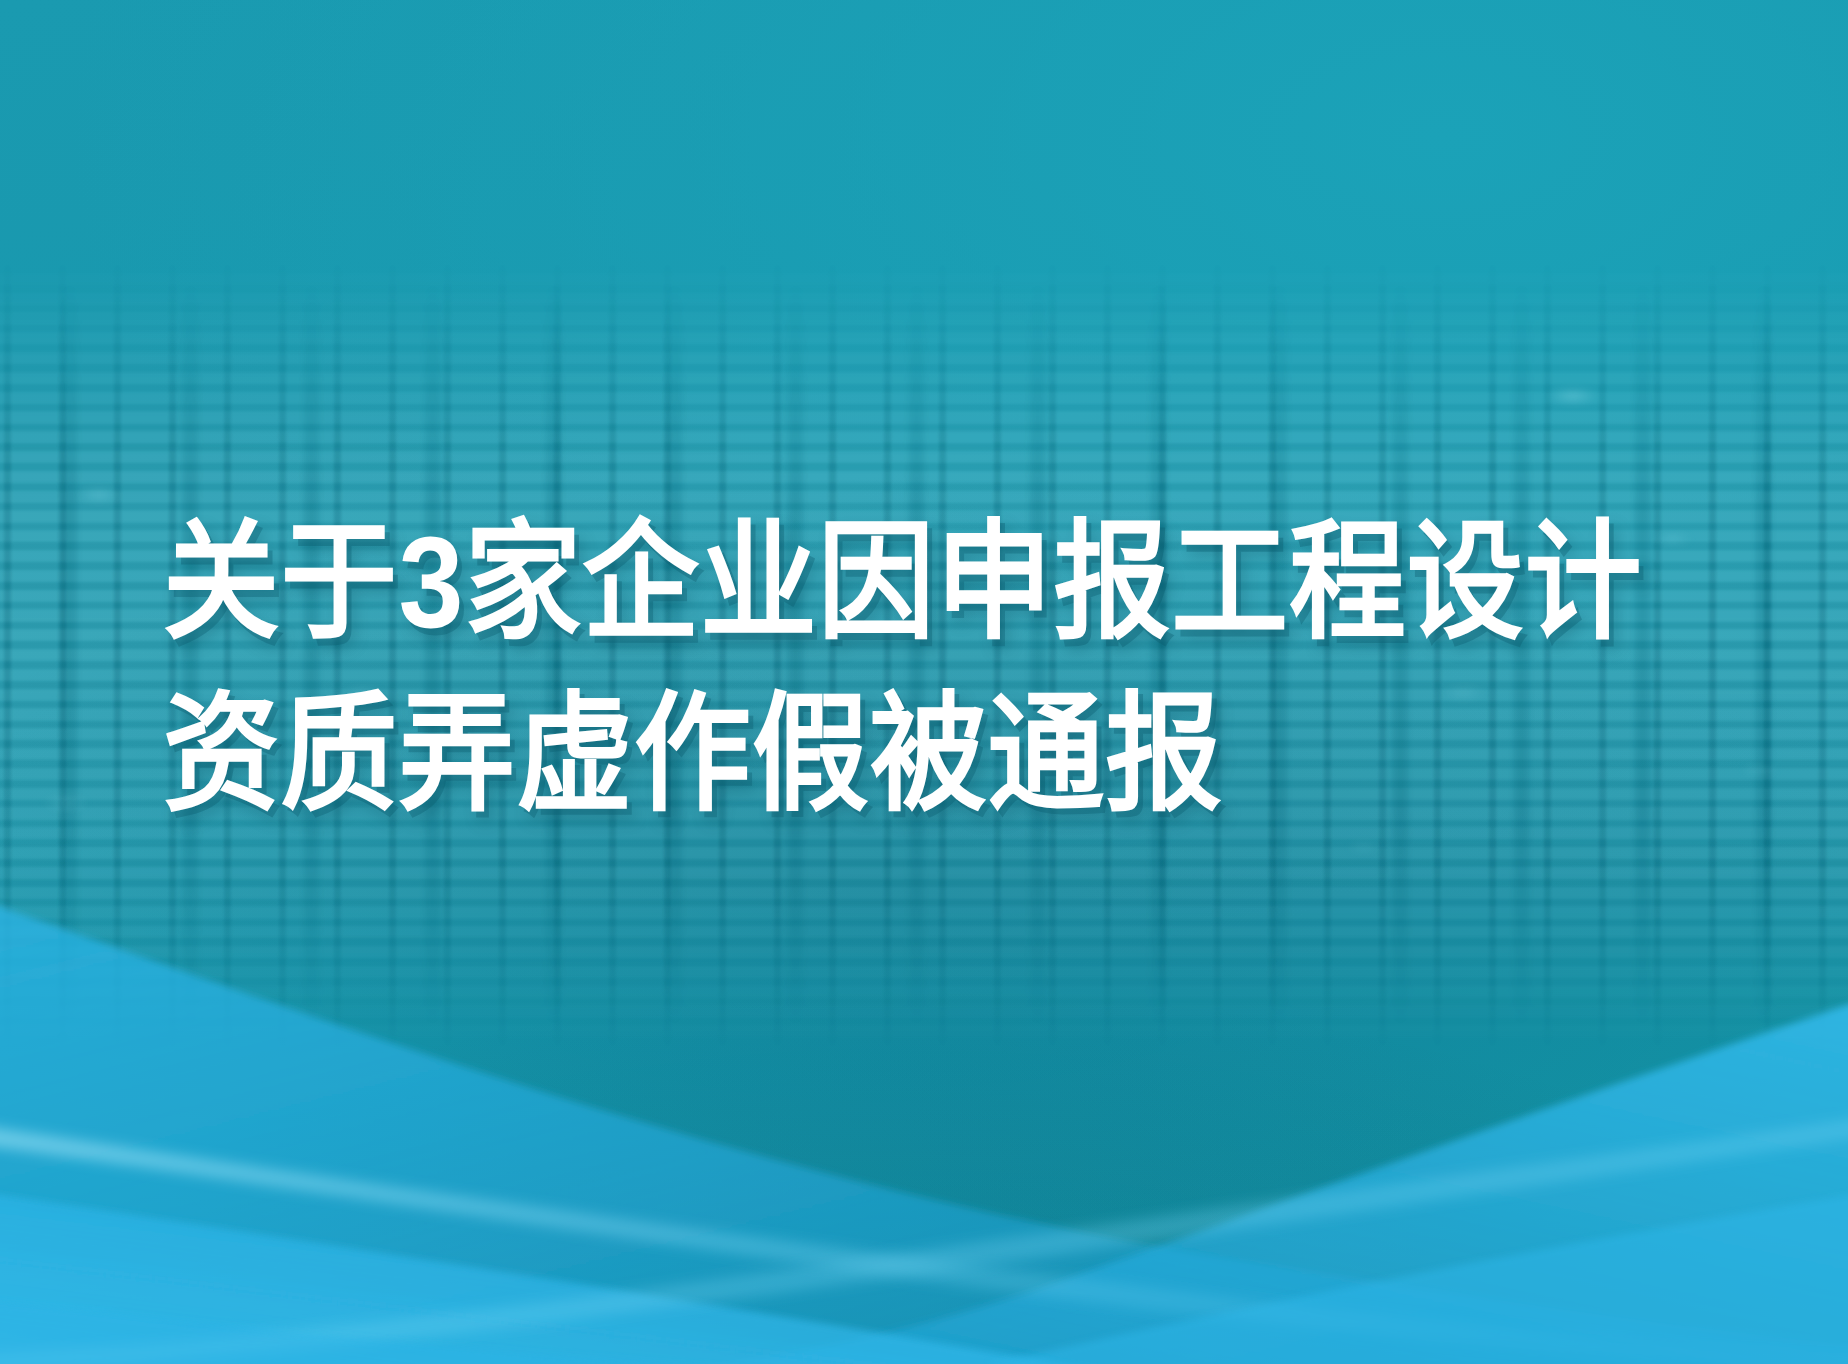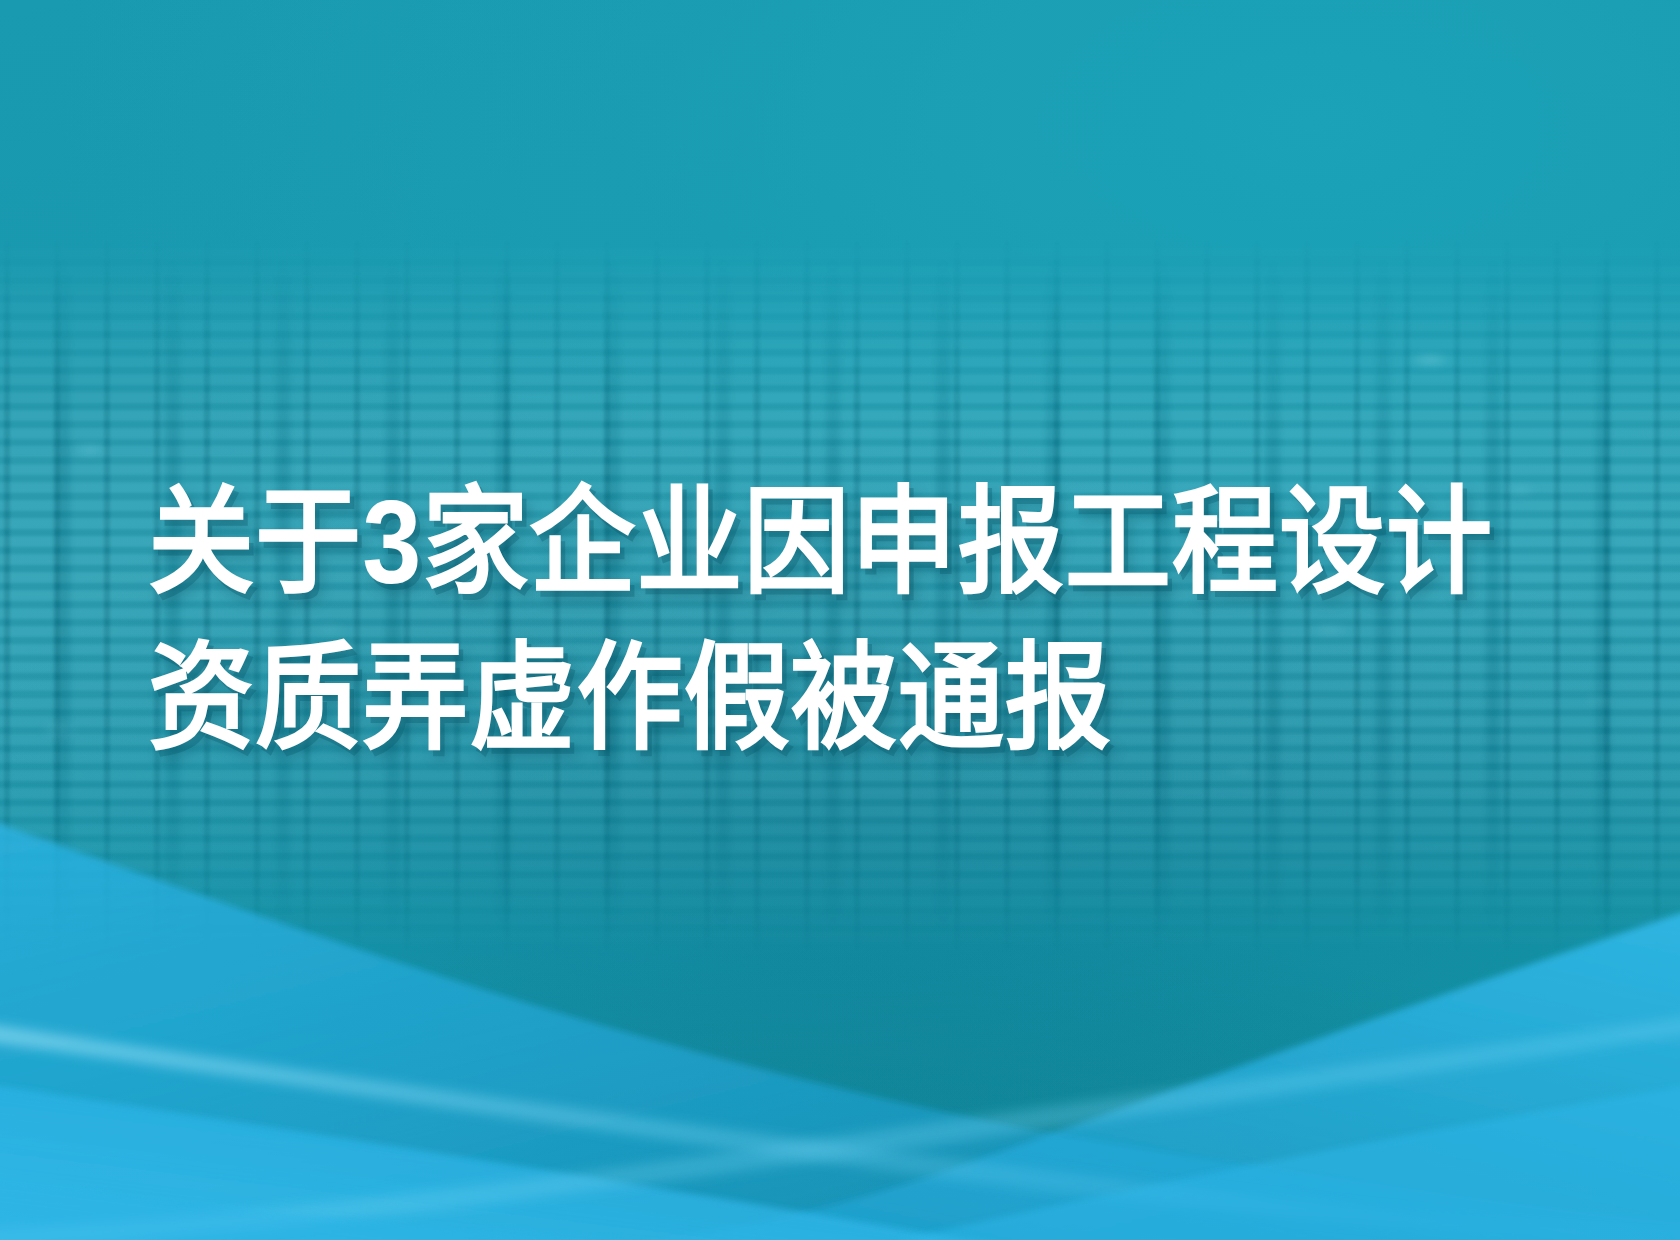--- a/index.html
+++ b/index.html
@@ -136,21 +136,21 @@
     bottom: 0;
     width: 1680px;
     height: 460px;
     pointer-events: none;
   }
 
   
   .headline {
     position: absolute;
     left: 148px;
-    top: 464px;
+    top: 452px;
     width: 1420px;
   }
   .line {
     color: #ffffff;
     font-size: 118px;
     line-height: 156px;
     font-weight: 700;
     letter-spacing: 1px;
     white-space: nowrap;
     transform: scaleX(0.90);

